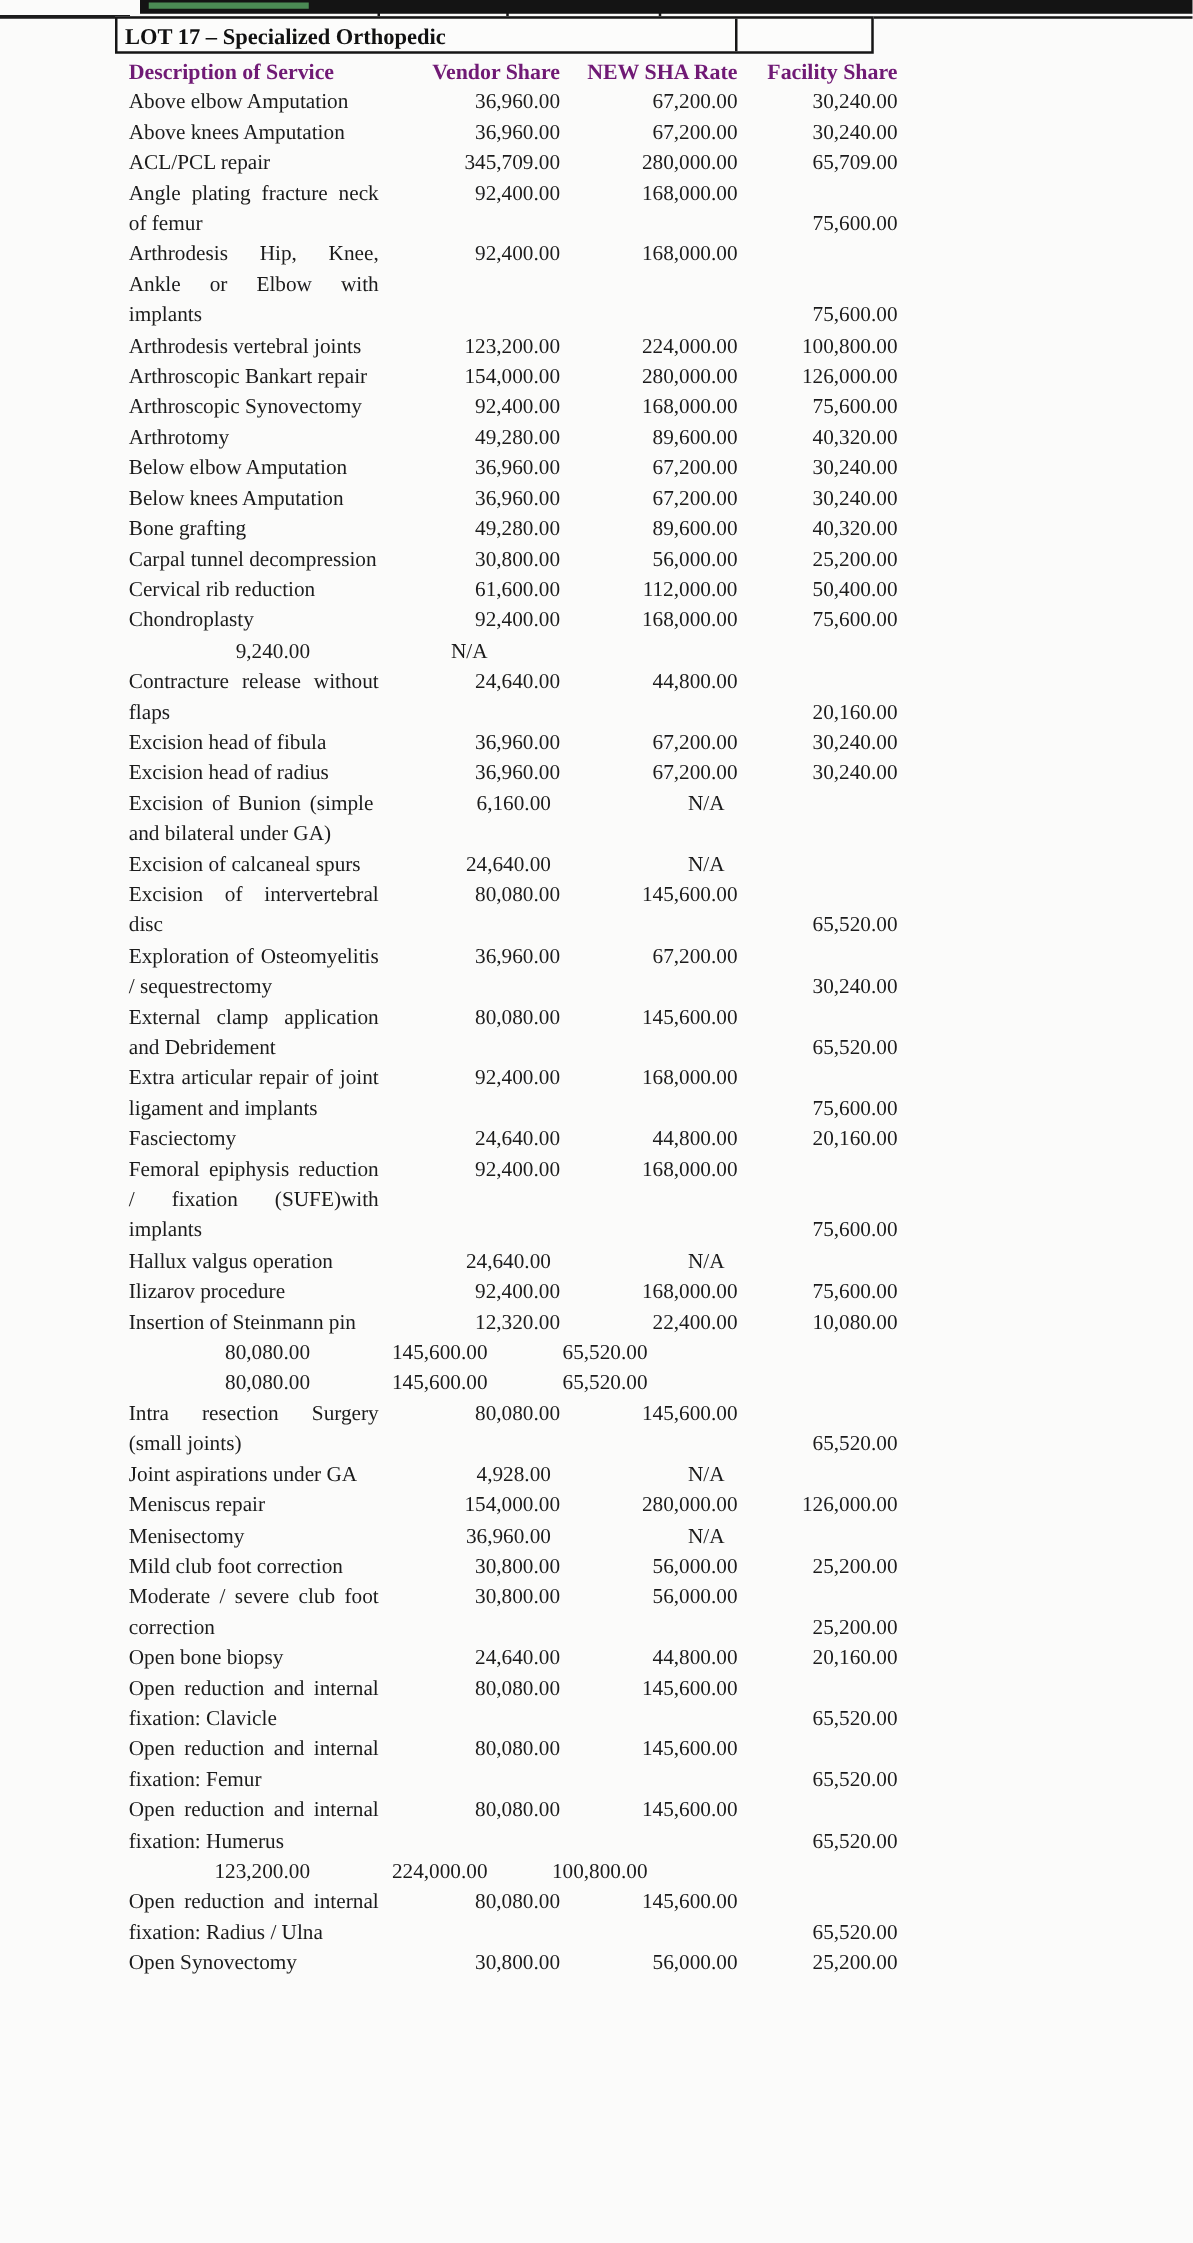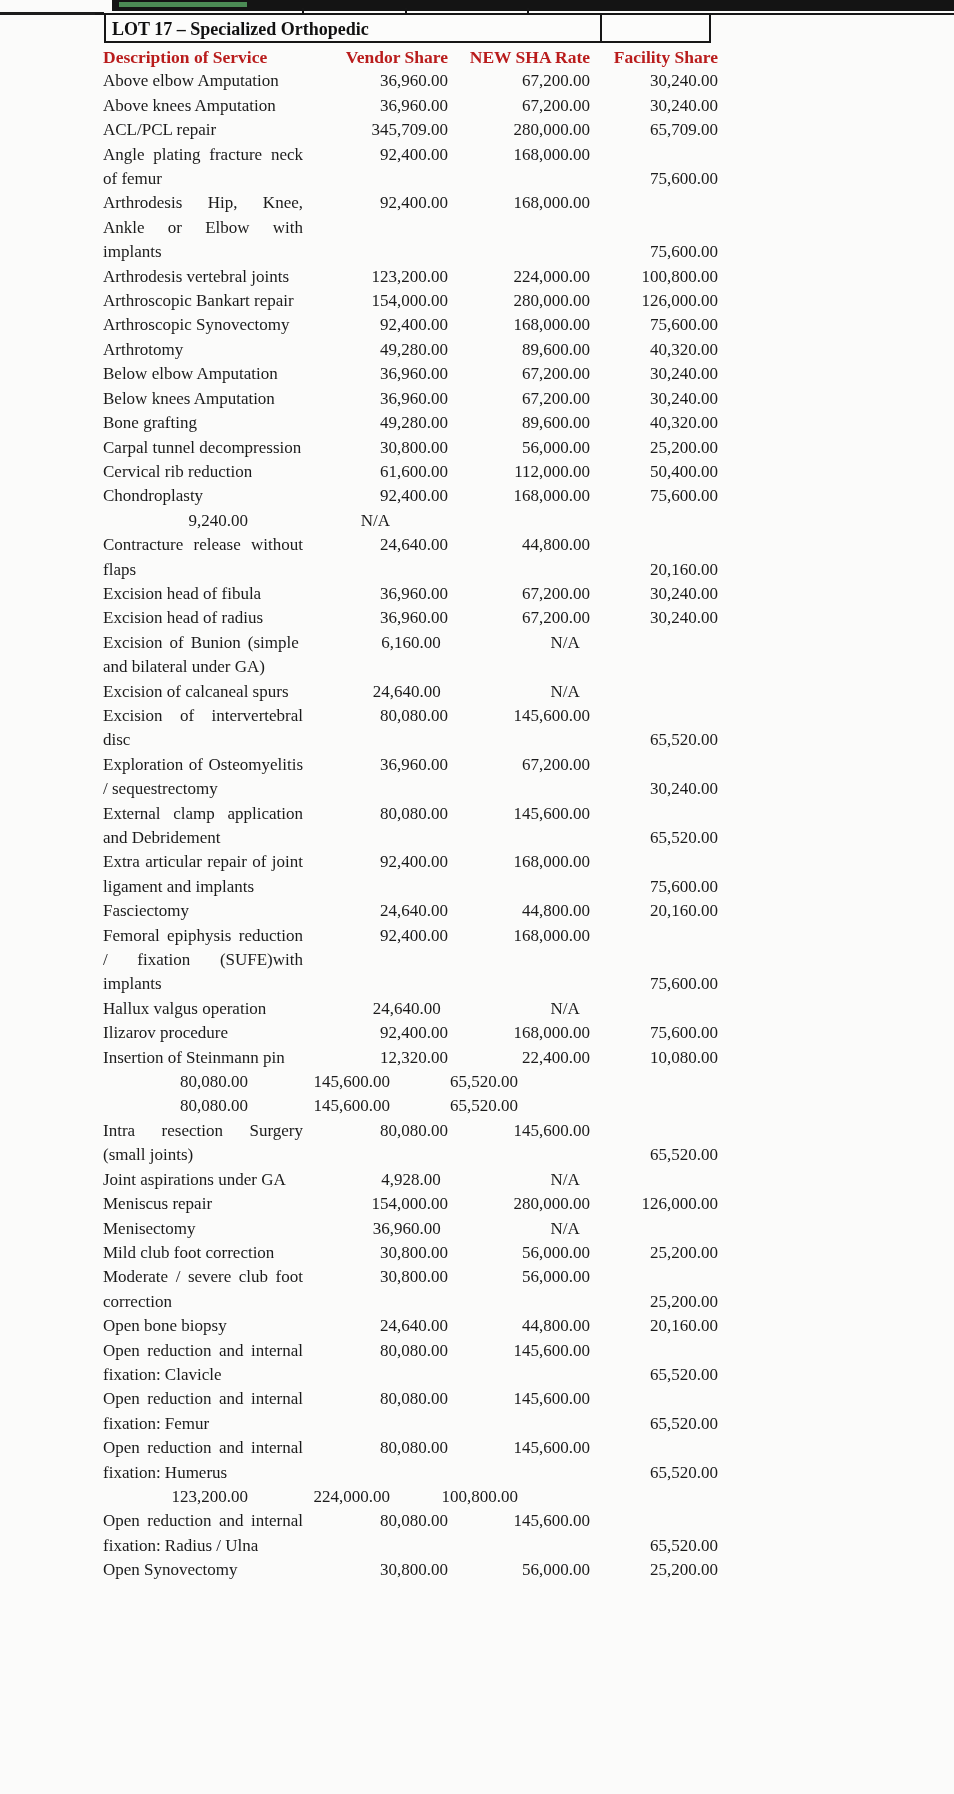--- a/index.html
+++ b/index.html
@@ -15,40 +15,40 @@
   
   .top-bar{position:absolute;left:112px;top:0;width:842px;height:11px;background:#141414;}
   .green-accent{position:absolute;left:7px;top:2px;width:128px;height:5px;background:#4b8a54;}
   .left-line{position:absolute;left:0;top:12px;width:104px;height:3px;background:#1c1c1c;}
   .prev-line{position:absolute;left:95px;top:13px;width:859px;height:2px;background:#161616;}
   .tick{position:absolute;top:8px;width:2px;height:8px;background:#161616;}
   .tick.t1{left:302px;} .tick.t2{left:405px;} .tick.t3{left:527px;}
 
   
   .lot-box{
-    position:absolute;left:104px;top:13px;width:607px;height:30px;
+    position:absolute;left:92px;top:13px;width:607px;height:30px;
     border:2px solid #161616;box-sizing:border-box;background:#fcfcfb;
   }
   .lot-title{
     display:block;padding:2px 0 0 6px;
     font-weight:bold;font-size:18px;line-height:24px;color:#111;
     white-space:nowrap;
   }
   .lot-divider{position:absolute;top:0;bottom:0;left:494px;width:2px;background:#161616;}
 
   
   .table{position:absolute;left:103px;top:45px;width:620px;}
   .row{display:flex;align-items:stretch;}
   .c{font-size:17px;line-height:24.4px;}
   .desc{width:200px;text-align:justify;}
   .num{text-align:right;white-space:nowrap;align-self:flex-start;}
   .vendor{width:145px;}
   .sha{width:142px;}
   .facility{width:128px;align-self:flex-end;}
-  .header-row .c{font-weight:bold;font-size:17.5px;color:#b91c1c;}
+  .header-row .c{font-weight:bold;font-size:17.5px;color:#701a75;}
   .header-row .desc{text-align:left;}
   .na{padding-right:18px;}
 </style>
 </head>
 <body>
 
 <div class="page">
 
   <div class="top-bar">
     <div class="green-accent"></div>

